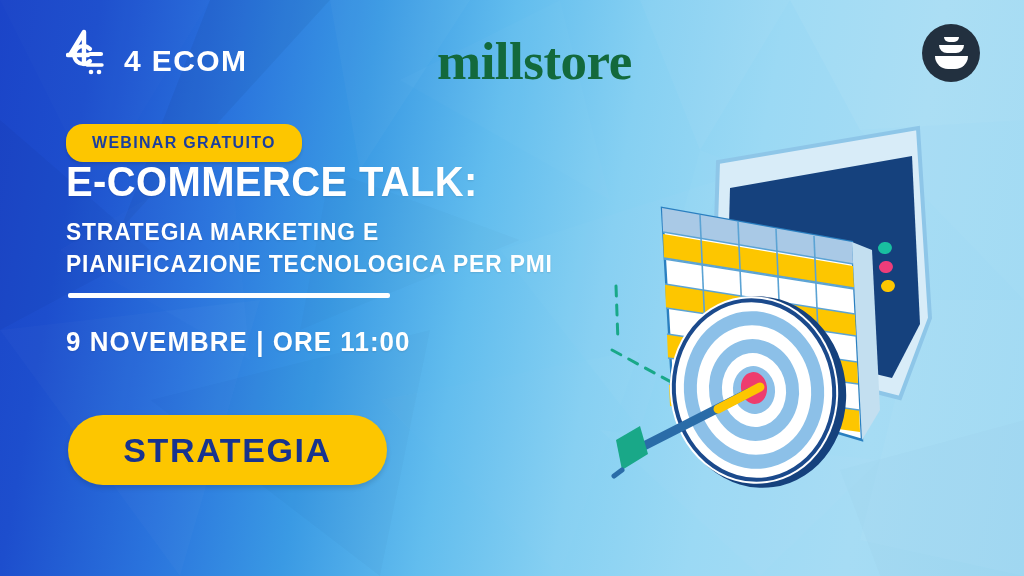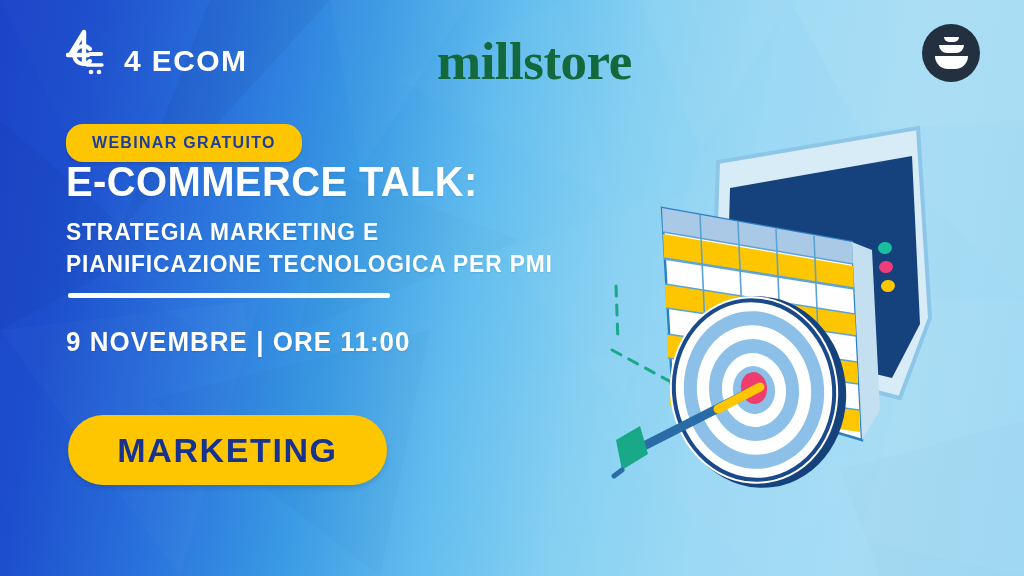--- a/index.html
+++ b/index.html
@@ -174,21 +174,21 @@
   <div class="badge">WEBINAR GRATUITO</div>
 
   <h1 class="headline">E-COMMERCE TALK:</h1>
   <div class="subline subline-1">STRATEGIA MARKETING E</div>
   <div class="subline subline-2">PIANIFICAZIONE TECNOLOGICA  PER PMI</div>
 
   <div class="divider"></div>
 
   <div class="datetime">9 NOVEMBRE  |  ORE 11:00</div>
 
-  <button class="cta">MARKETING</button>
+  <button class="cta">STRATEGIA</button>
 
   <svg class="illustration" viewBox="0 0 400 380">
 
     <g>
       <path d="M118 52 L318 18 L330 208 L300 288 L112 240 Z" fill="#d8ecf8"></path>
       <path d="M118 52 L318 18 L330 208 L300 288 L112 240 Z" fill="none" stroke="#8ec6e8" stroke-width="4"></path>
       <path d="M130 78 L312 46 L320 214 L292 268 L126 228 Z" fill="#15417d"></path>
     </g>
 
     <g>

